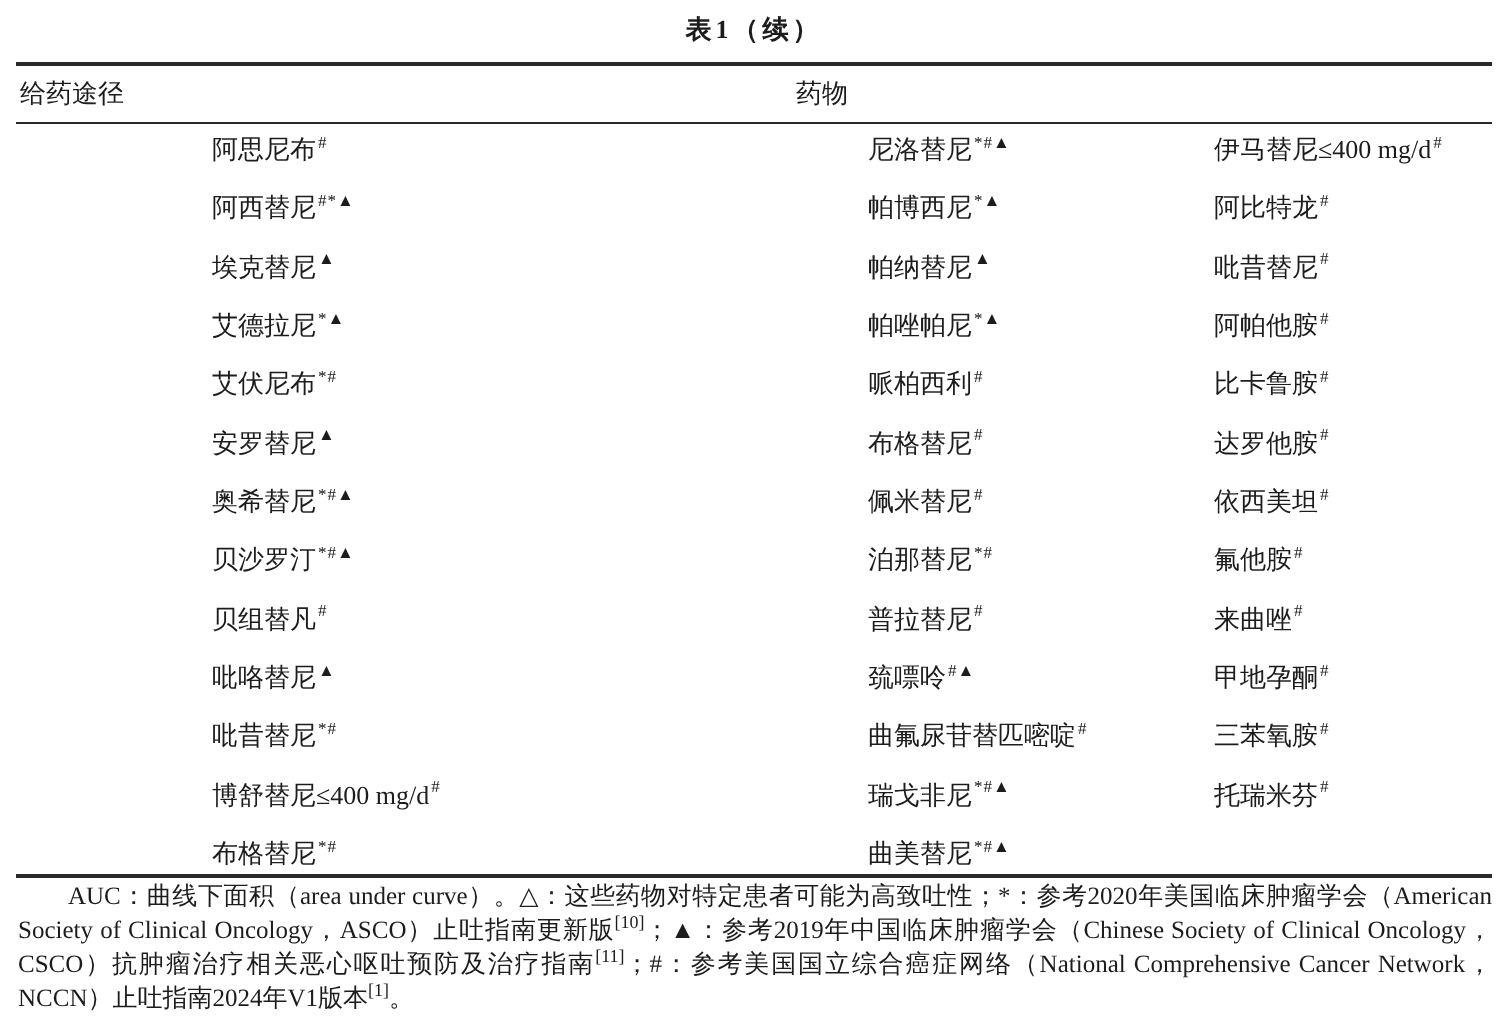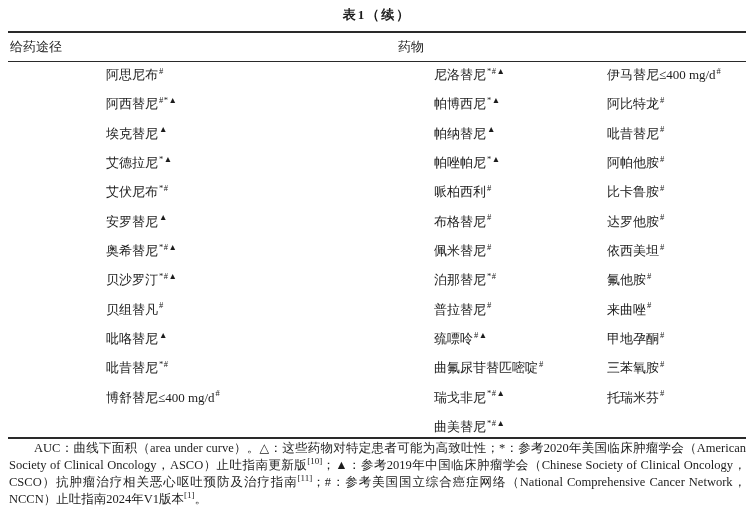--- a/index.html
+++ b/index.html
@@ -89,20 +89,21 @@
         <div class="drug-item"><span>埃克替尼</span><sup class="marker">▲</sup></div>
         <div class="drug-item"><span>艾德拉尼</span><sup class="marker">*▲</sup></div>
         <div class="drug-item"><span>艾伏尼布</span><sup class="marker">*#</sup></div>
         <div class="drug-item"><span>安罗替尼</span><sup class="marker">▲</sup></div>
         <div class="drug-item"><span>奥希替尼</span><sup class="marker">*#▲</sup></div>
         <div class="drug-item"><span>贝沙罗汀</span><sup class="marker">*#▲</sup></div>
         <div class="drug-item"><span>贝组替凡</span><sup class="marker">#</sup></div>
         <div class="drug-item"><span>吡咯替尼</span><sup class="marker">▲</sup></div>
         <div class="drug-item"><span>吡昔替尼</span><sup class="marker">*#</sup></div>
         <div class="drug-item"><span>博舒替尼≤400 mg/d</span><sup class="marker">#</sup></div>
+        <div class="drug-item"><span>布格替尼</span><sup class="marker">*#</sup></div>
       </div>
       <div class="drug-col col-1">
         <div class="drug-item"><span>尼洛替尼</span><sup class="marker">*#▲</sup></div>
         <div class="drug-item"><span>帕博西尼</span><sup class="marker">*▲</sup></div>
         <div class="drug-item"><span>帕纳替尼</span><sup class="marker">▲</sup></div>
         <div class="drug-item"><span>帕唑帕尼</span><sup class="marker">*▲</sup></div>
         <div class="drug-item"><span>哌柏西利</span><sup class="marker">#</sup></div>
         <div class="drug-item"><span>布格替尼</span><sup class="marker">#</sup></div>
         <div class="drug-item"><span>佩米替尼</span><sup class="marker">#</sup></div>
         <div class="drug-item"><span>泊那替尼</span><sup class="marker">*#</sup></div>

